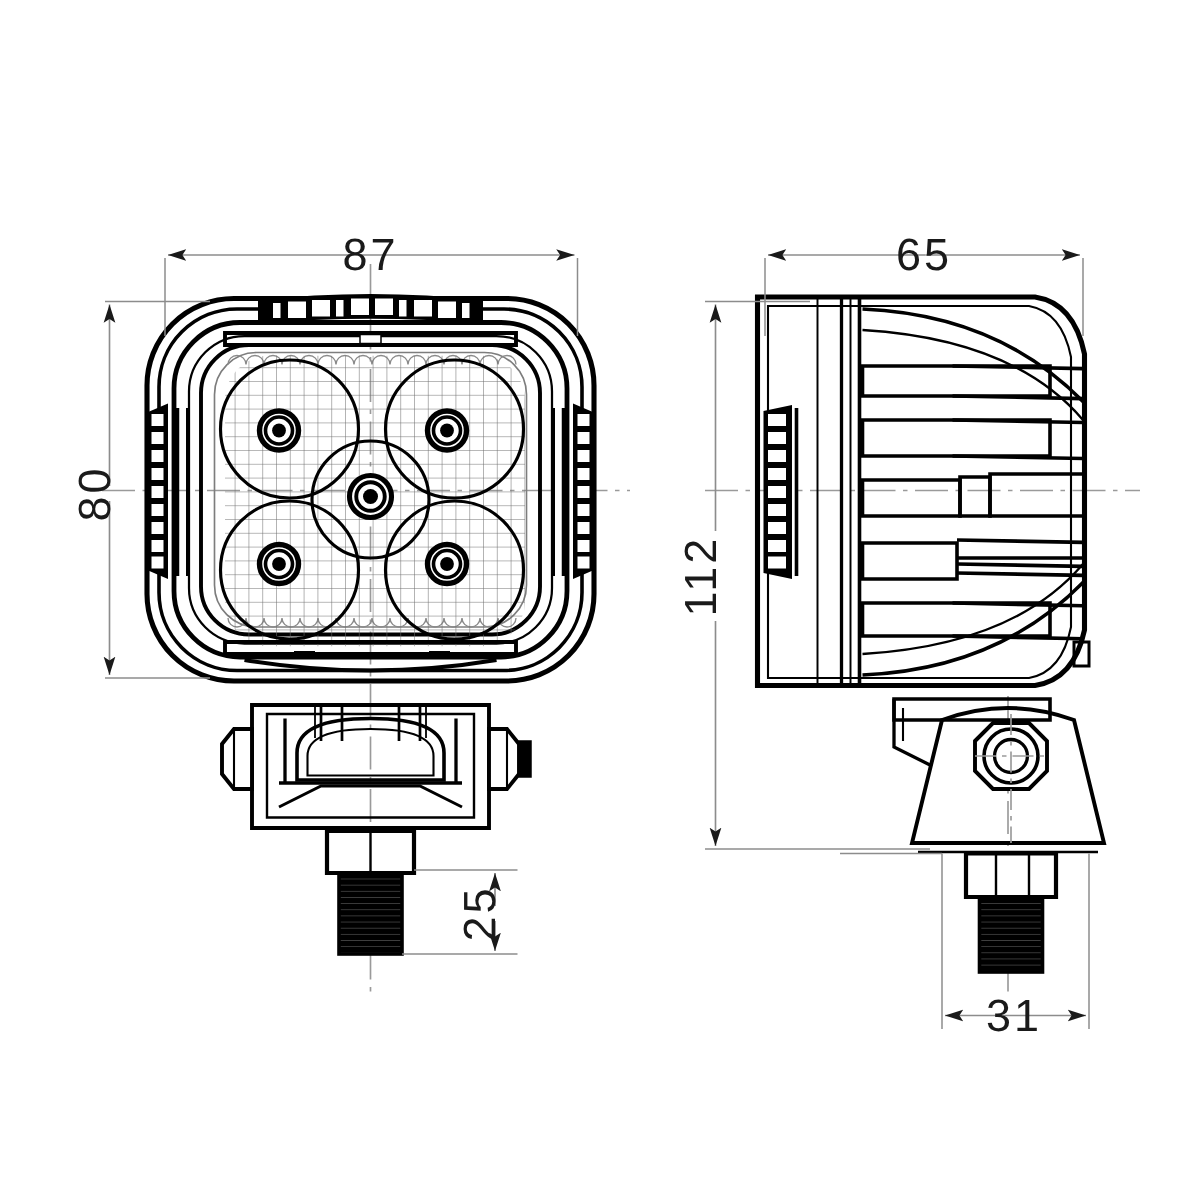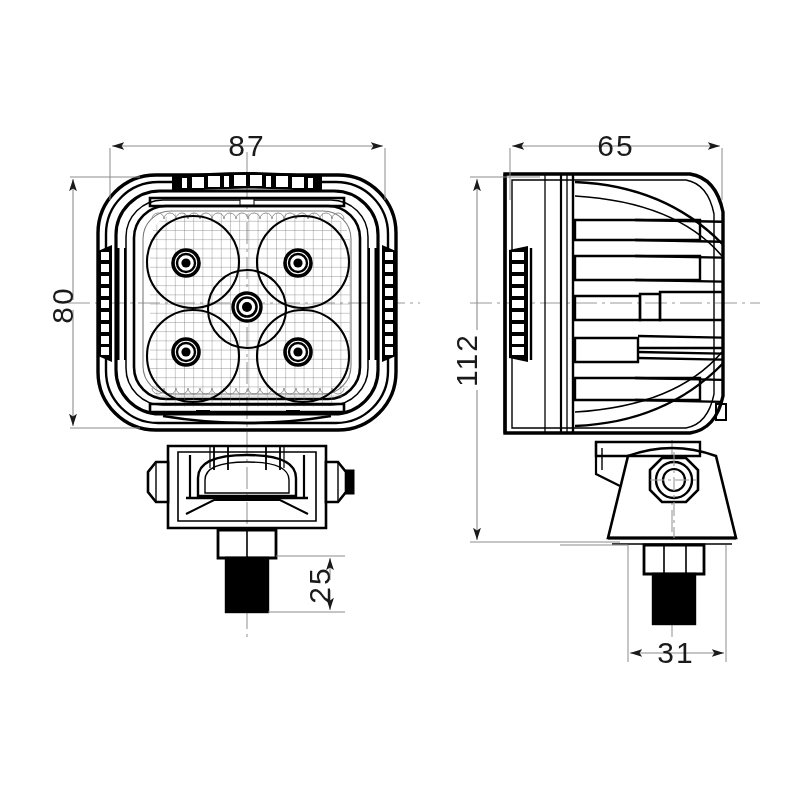--- a/index.html
+++ b/index.html
@@ -11,20 +11,21 @@
     width: 800px;
     height: 800px;
     overflow: hidden;
     font-family: "Liberation Sans", sans-serif;
   }
   #drawing-canvas {
     position: relative;
     width: 800px;
     height: 728px;
     background: #ffffff;
+    margin-top: 24px;
   }
   svg#tech-drawing {
     display: block;
     width: 800px;
     height: 800px;
   }
   .dim-text {
     font-family: "Liberation Sans", sans-serif;
     font-size: 30px;
     fill: #1a1a1a;

